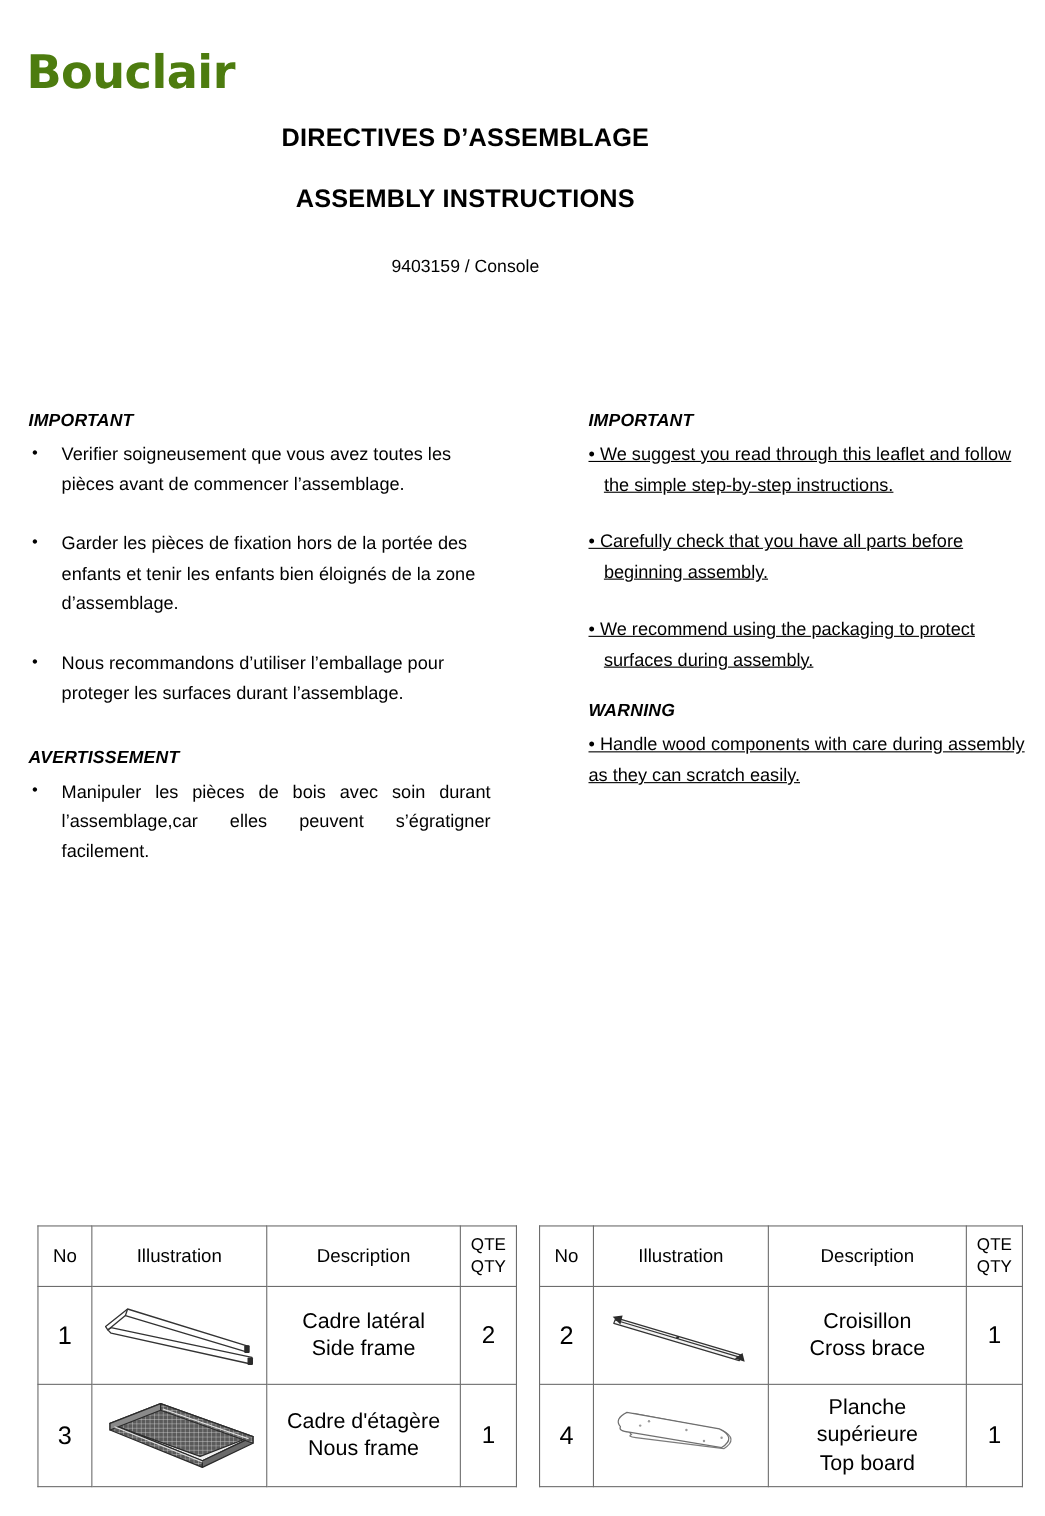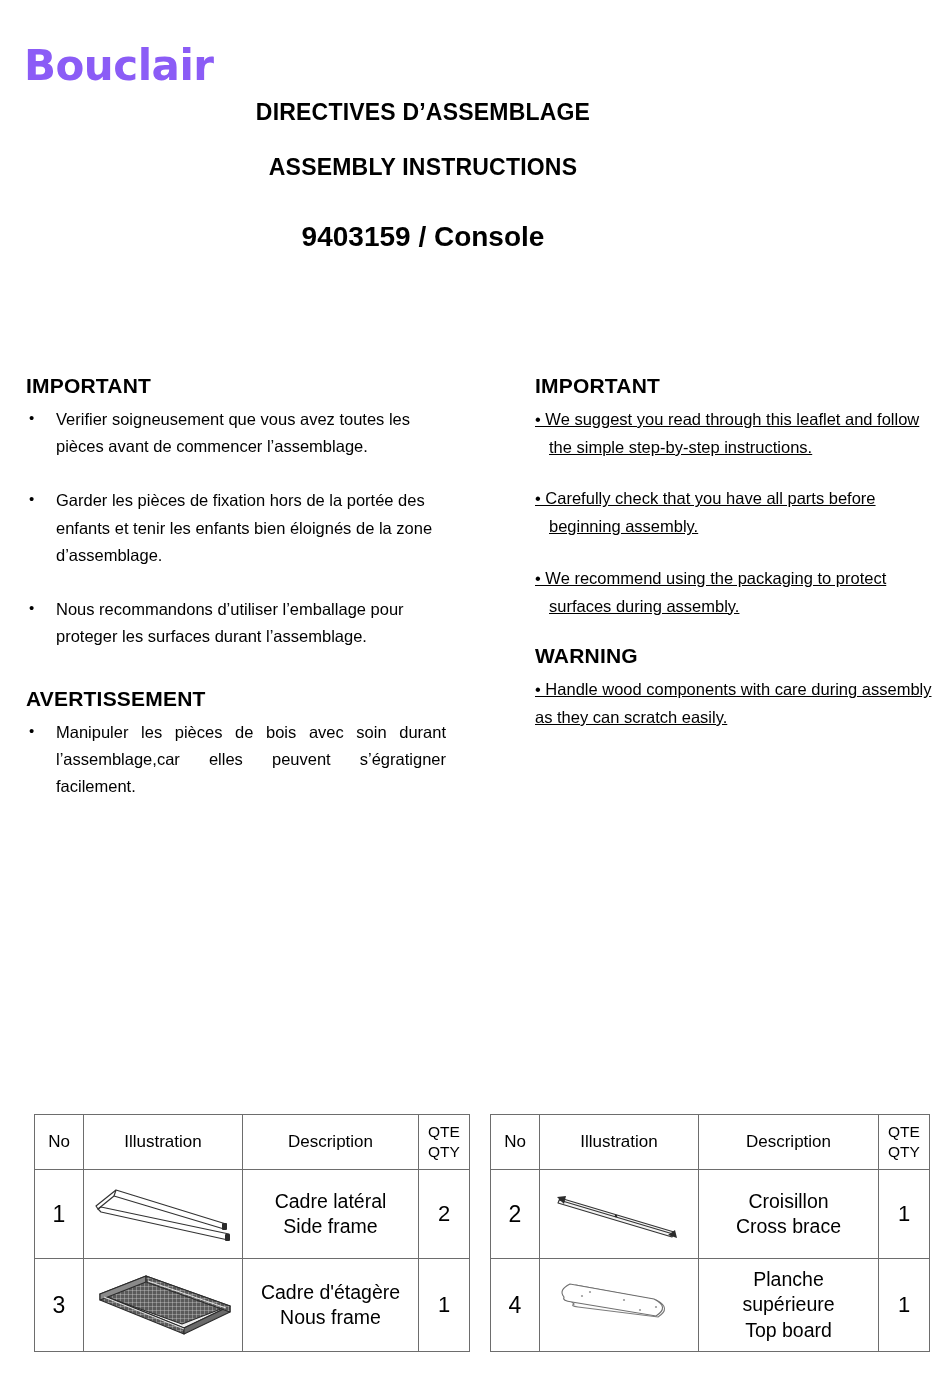--- a/index.html
+++ b/index.html
@@ -19,59 +19,60 @@
 
   
   .logo {
     position: absolute;
     left: 24px;
     top: 45px;
     font-family: "DejaVu Sans", sans-serif;
     font-size: 42px;
     font-weight: 700;
     letter-spacing: -0.5px;
-    color: #8b5cf6;
+    color: #4d7c0f;
     line-height: 1;
     white-space: nowrap;
   }
 
   
   .title-block {
     position: absolute;
     left: 0;
-    top: 99px;
+    top: 112px;
     width: 846px;
     text-align: center;
   }
   .title-line1,
   .title-line2 {
     font-size: 23px;
     font-weight: 700;
     letter-spacing: 0.2px;
   }
   .title-line1 { margin-bottom: 28px; }
   .title-line2 { margin-bottom: 40px; }
   .title-line3 {
-    font-size: 28px;
-    font-weight: 700;
+    font-size: 16px;
+    font-weight: 400;
   }
 
   
   .col {
     position: absolute;
     top: 374px;
   }
   .col-fr { left: 26px;  width: 420px; }
   .col-en { left: 535px; width: 400px; }
 
   .sec-head {
-    font-size: 21px;
+    font-size: 16px;
     font-weight: 700;
     letter-spacing: 0.2px;
     margin: 0 0 8px 0;
+    font-style: italic;
   }
   .sec-head.spaced { margin-top: 36px; }
 
   
   ul.fr-list {
     list-style: none;
     margin: 0;
     padding: 0;
   }
   ul.fr-list li {

